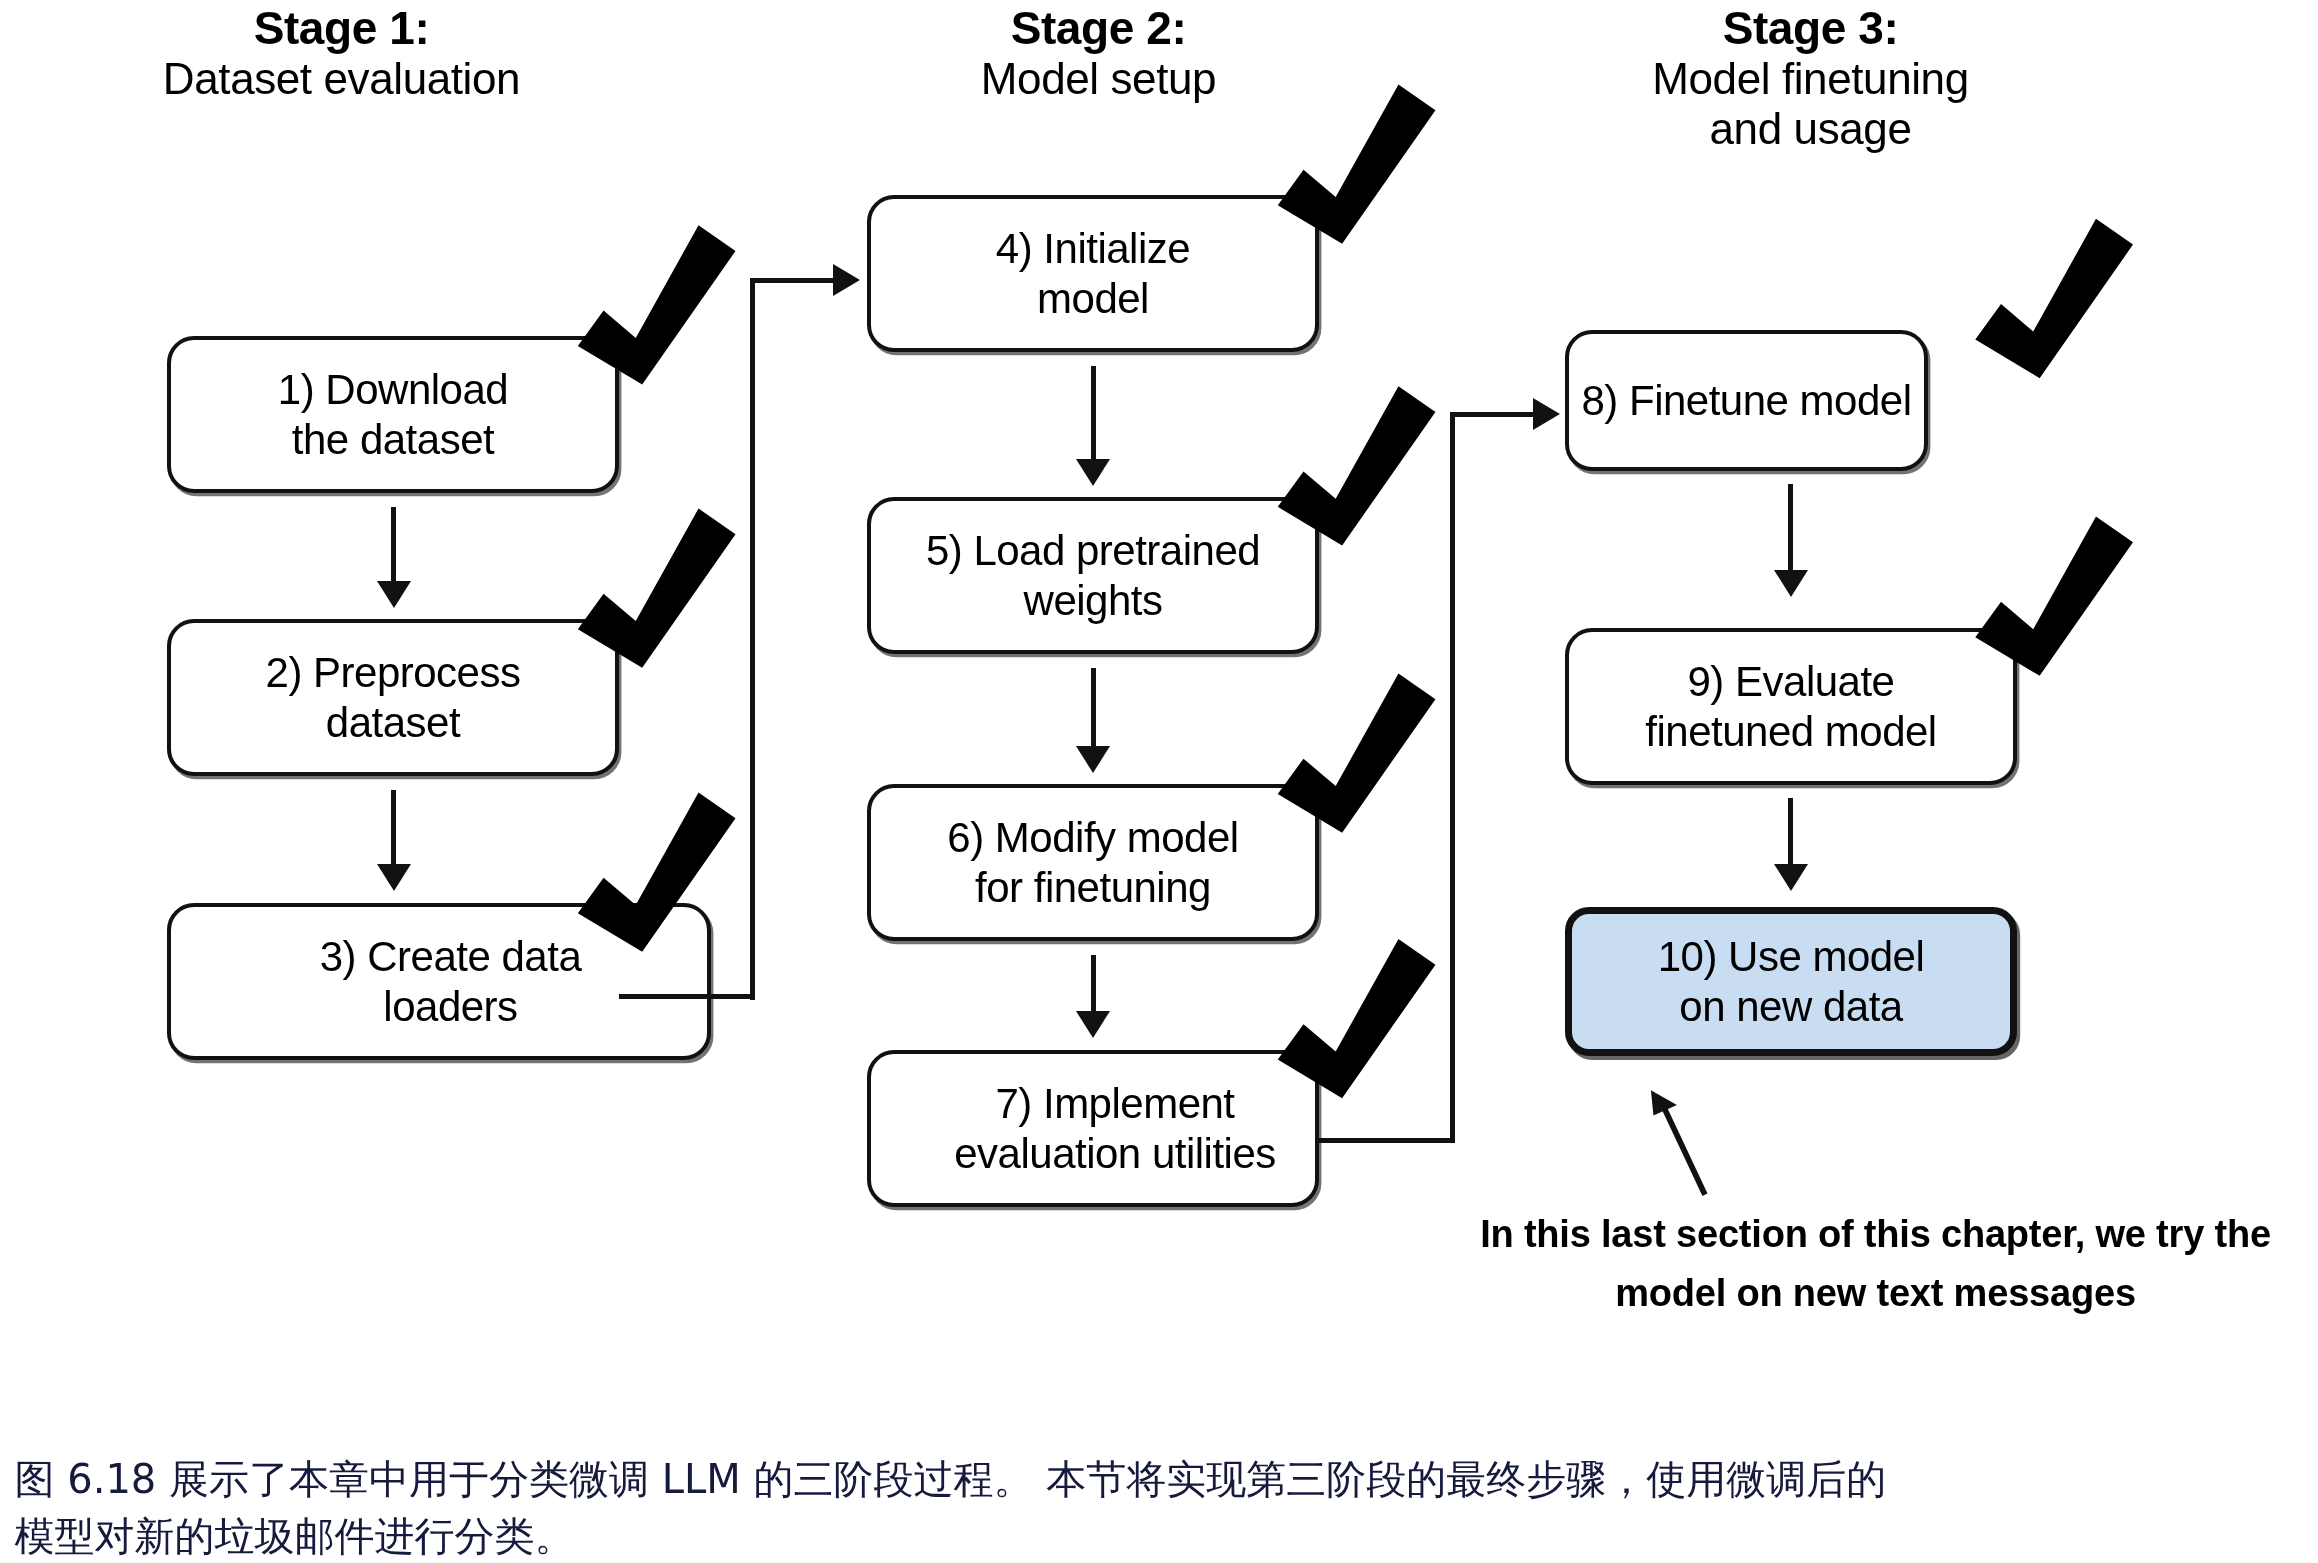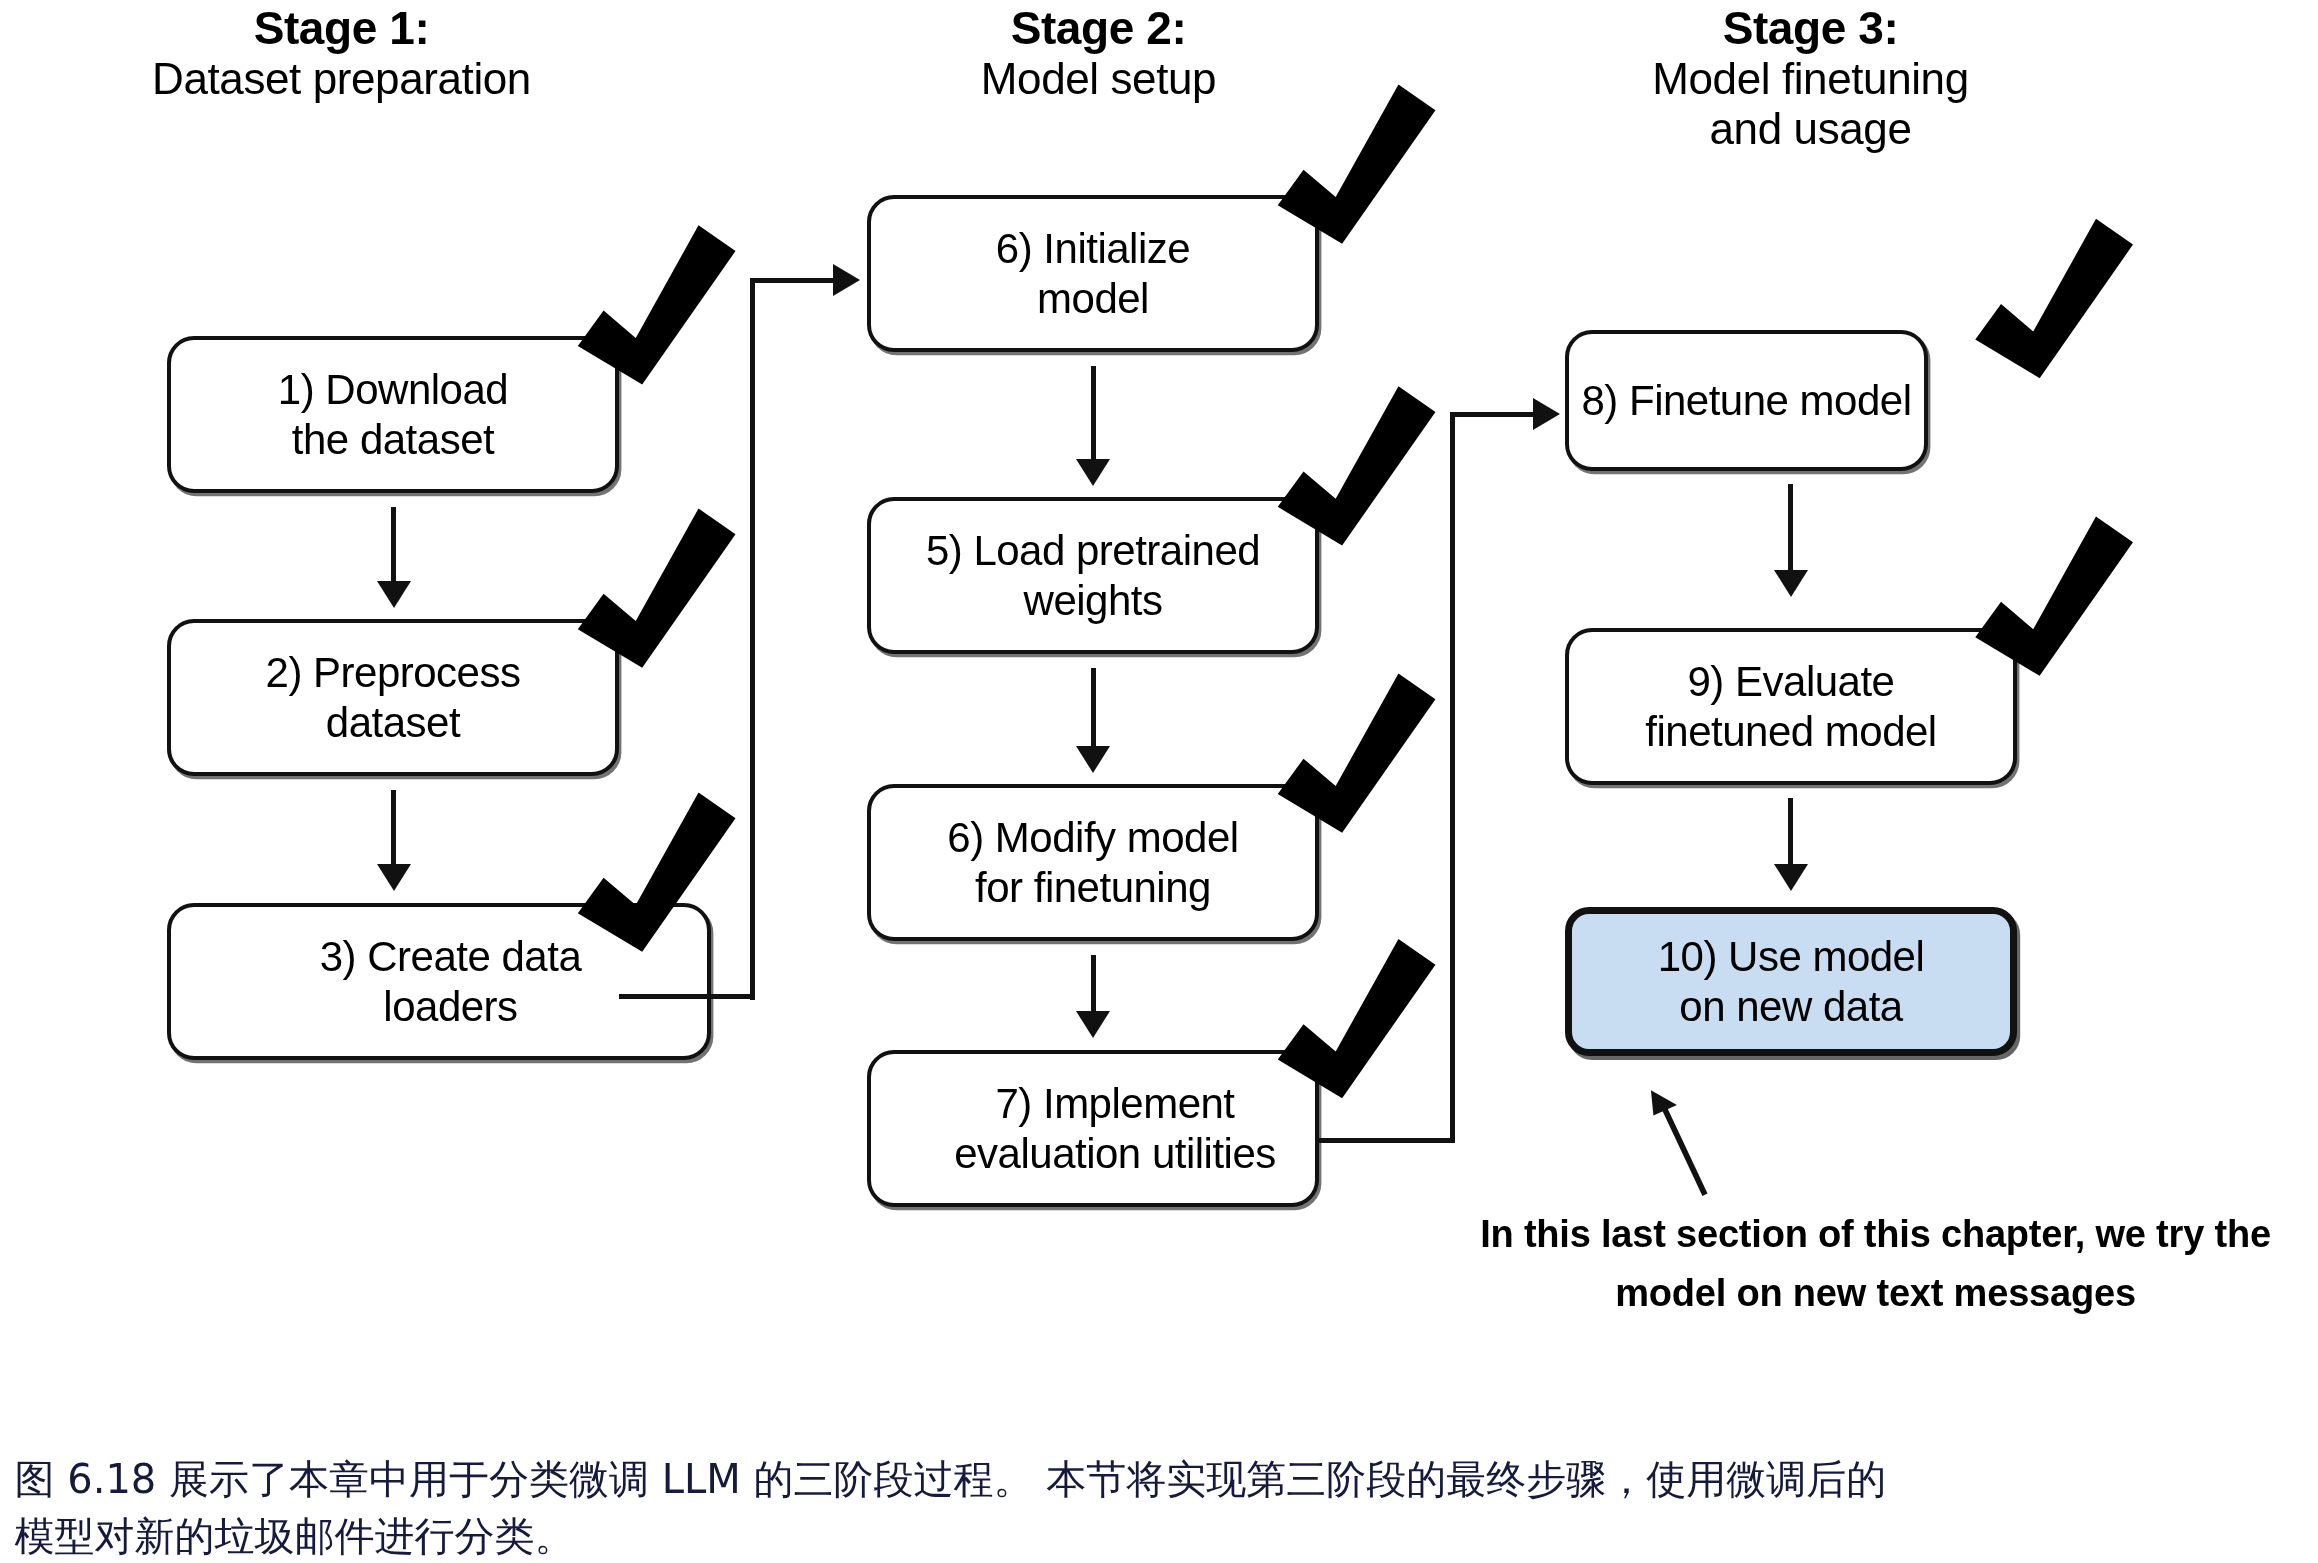--- a/index.html
+++ b/index.html
@@ -76,21 +76,21 @@
   }
   .caption .cl{display:block;white-space:nowrap;}
 </style>
 </head>
 <body>
 
 <div id="root">
 
   <div class="stage-head" style="left:84px;top:1.6px;width:515px;">
     <div class="st-title">Stage 1:</div>
-    <div class="st-sub">Dataset preparation</div>
+    <div class="st-sub">Dataset evaluation</div>
   </div>
 
   <div class="stage-head" style="left:841px;top:1.6px;width:515px;">
     <div class="st-title">Stage 2:</div>
     <div class="st-sub">Model setup</div>
   </div>
 
   <div class="stage-head" style="left:1521px;top:1.6px;width:579px;">
     <div class="st-title">Stage 3:</div>
     <div class="st-sub">Model finetuning</div>
@@ -113,21 +113,21 @@
 
   <div class="fbox" style="left:167px;top:903px;width:544px;height:157px;padding-left:23px;">
     <div class="lbl">
       <span>3) Create data</span><br>
       <span>loaders</span>
     </div>
   </div>
 
   <div class="fbox" style="left:867px;top:195px;width:452px;height:157px;">
     <div class="lbl">
-      <span>6) Initialize</span><br>
+      <span>4) Initialize</span><br>
       <span>model</span>
     </div>
   </div>
 
   <div class="fbox" style="left:867px;top:497px;width:452px;height:157px;">
     <div class="lbl">
       <span>5) Load pretrained</span><br>
       <span>weights</span>
     </div>
   </div>

